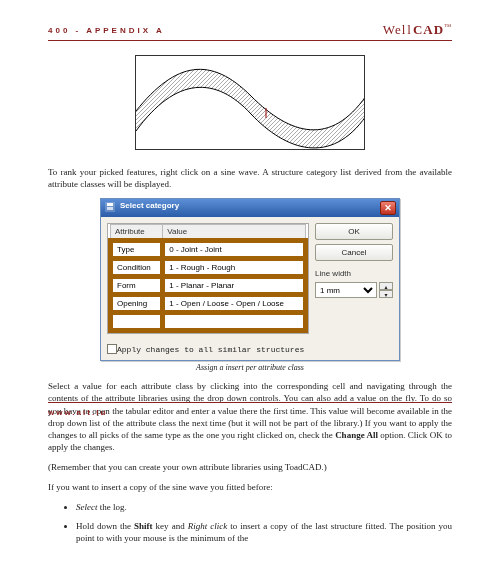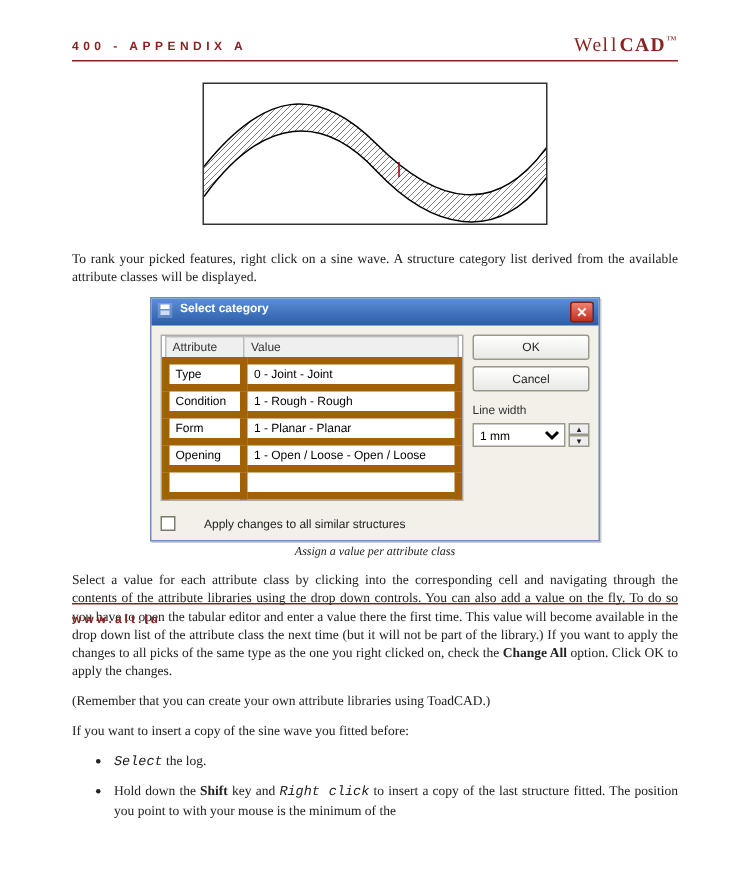--- a/index.html
+++ b/index.html
@@ -26,28 +26,28 @@
   .tbl { width: 100%; border-collapse: collapse; }
   .tbl th { background: #efefef; border: 1px solid #bbb; text-align: left; padding: 2px 4px; font-weight: normal; color: #333; margin-top: 11px; }
   .tbl td { border: 5px solid #a16207; padding: 2px 4px; color: #000; }
   .sidecol { width: 78px; display: flex; flex-direction: column; gap: 4px; }
   .btn { background: linear-gradient(#fff,#e8e8e4); border: 1px solid #9a9a8a; border-radius: 2px; padding: 3px 0; text-align: center; cursor: pointer; font-family: Tahoma, Arial, sans-serif; font-size: 8px; }
   .label { font-size: 8px; color: #333; margin-top: 4px; }
   .linewidth { display: flex; gap: 2px; }
   .linewidth select { flex: 1; border: 1px solid #9a9a8a; font-size: 8px; background: #fff; }
   .linewidth .up-down-group { display: flex; flex-direction: column; }
   .spin { width: 14px; height: 8px; border: 1px solid #9a9a8a; background: #eee; display: flex; align-items: center; justify-content: center; font-size: 6px; cursor: pointer; }
-  .dlgfoot { padding: 4px 6px 6px 6px; display: flex; align-items: center; gap: 19px; }
+  .dlgfoot { padding: 4px 6px 6px 6px; display: flex; align-items: center; gap: 0; font-family: Liberation Mono, monospace; }
   .checkbox-box { width: 10px; height: 10px; border: 1px solid #7a7a6a; background: #fff; display: inline-block; }
 
   .caption { text-align: center; font-style: italic; font-size: 8px; margin-bottom: 8px; }
 
   ul.bullets { margin: 4px 0 0 28px; }
   ul.bullets li { margin-bottom: 6px; line-height: 1.35; text-align: justify; }
-  .bi { font-style: italic; font-family: Liberation Mono, monospace; }
+  .bi { font-style: italic; }
   .bold { font-weight: bold; }
 
   .footer { position: absolute; left: 48px; right: 48px; bottom: 14px; border-top: 1px solid #8a2222; padding-top: 4px; }
   .footer .url { color: #8a2222; font-family: Verdana, Arial, sans-serif; letter-spacing: 2px; font-size: 8px; font-weight: bold; }
 </style>
 </head>
 <body>
 
 <div class="page">
 
@@ -140,21 +140,21 @@
           </div>
         </div>
       </div>
     </div>
     <div class="dlgfoot">
       <span class="checkbox-box"></span>
       <span>Apply changes to all similar structures</span>
     </div>
   </div>
 
-  <div class="caption">Assign a value per attribute class</div>
+  <div class="caption">Assign a insert per attribute class</div>
 
   <p class="para">
     <span>Select a value for each attribute class by clicking into the corresponding cell and navigating through the contents of the attribute libraries using the drop down controls. You can also add a value on the fly. To do so you have to open the tabular editor and enter a value there the first time. This value will become available in the drop down list of the attribute class the next time (but it will not be part of the library.)  If you want to apply the changes to all picks of the same type as the one you right clicked on, check the </span><span class="bold">Change All</span><span> option. Click OK to apply the changes.</span>
   </p>
 
   <p class="para">(Remember that you can create your own attribute libraries using ToadCAD.)</p>
 
   <p class="para">If you want to insert a copy of the sine wave you fitted before:</p>
 
   <ul class="bullets">

